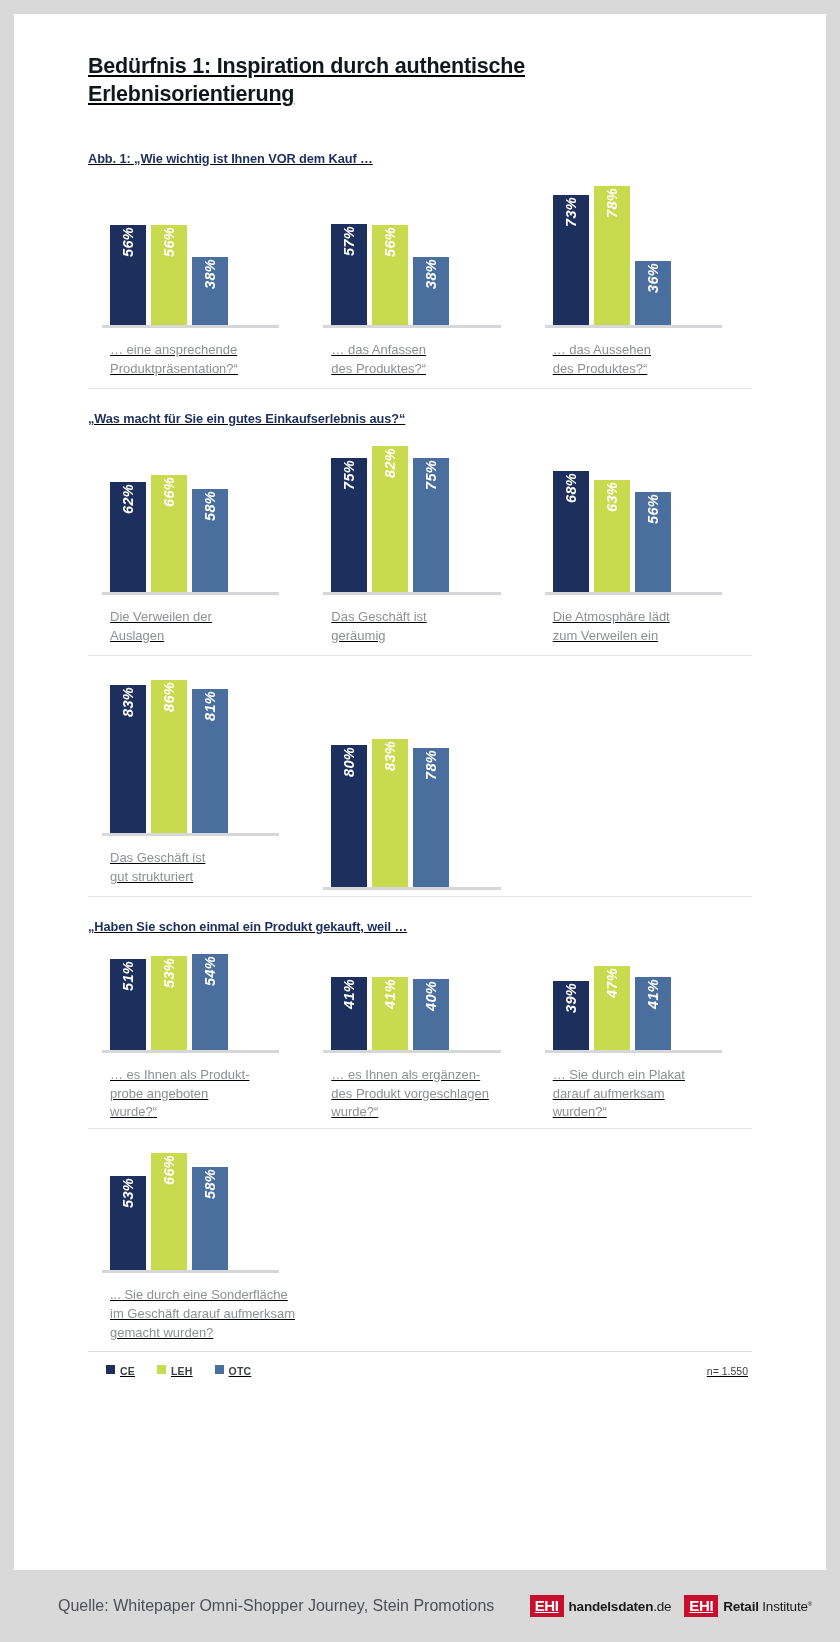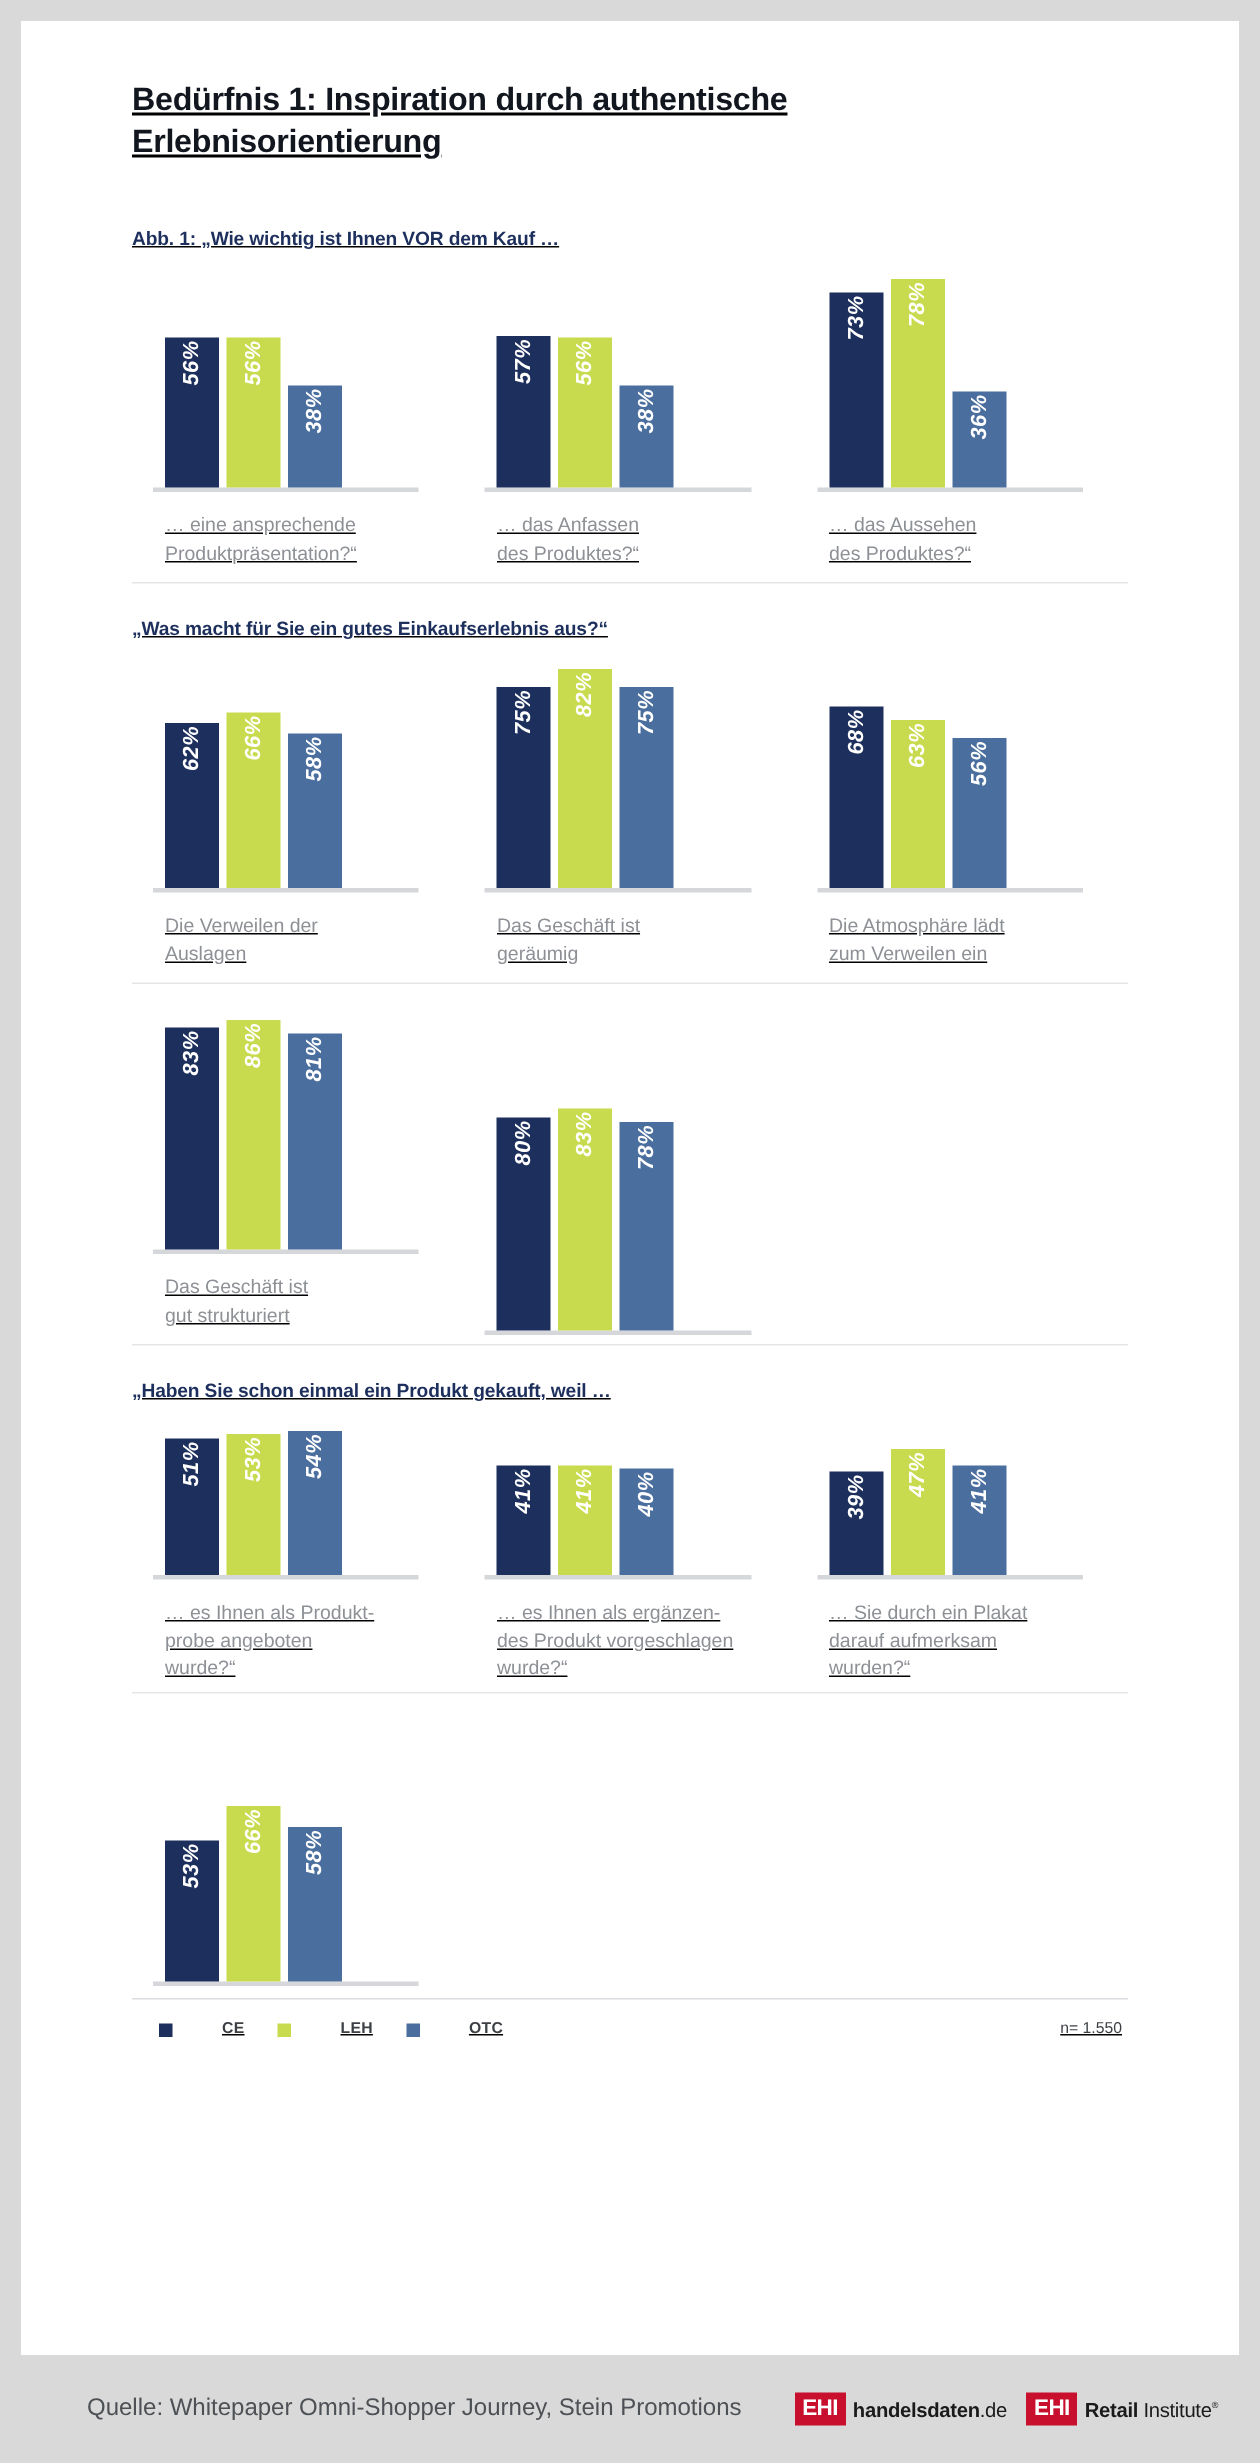--- a/index.html
+++ b/index.html
@@ -100,23 +100,22 @@
 
   
   .legend-rule { height: 1px; background: #dcdde0; margin-top: 8px; }
   .legend-bar {
     display: flex;
     align-items: center;
     padding: 13px 0 0 18px;
   }
   .legend-item {
     display: flex;
-    align-items: flex-end;
+    align-items: flex-start;
     margin-right: 22px;
-    gap: 28px;
   }
   .swatch { width: 9px; height: 9px; margin-right: 5px; }
   .legend-label {
     font-size: 10.5px;
     color: #3c3f44;
     font-weight: bold;
     letter-spacing: 0.2px;
   }
   .nval {
     margin-left: auto;
@@ -142,20 +141,21 @@
   .logos { margin-left: auto; display: flex; align-items: center; gap: 13px; }
   .logo { display: flex; align-items: center; }
   .logo-mark {
     background: #c8102e;
     color: #ffffff;
     font-weight: bold;
     font-size: 15px;
     padding: 3px 5px 4px 5px;
     letter-spacing: -0.4px;
     line-height: 1;
+    text-decoration: underline;
   }
   .logo-text {
     font-size: 13.5px;
     font-weight: bold;
     color: #1a1a1a;
     margin-left: 5px;
     letter-spacing: -0.2px;
     position: relative;
   }
   .logo-text .reg {
@@ -383,20 +383,23 @@
                     <span class="val">53%</span>
                   </div>
                   <div class="bar" style="height: 117px; background: rgb(200, 219, 78);">
                     <span class="val">66%</span>
                   </div>
                   <div class="bar" style="height: 103px; background: rgb(74, 110, 158);">
                     <span class="val">58%</span>
                   </div>
                 </div>
                 <div class="axis"></div>
+                <div class="cat-label">... Sie durch eine Sonderfläche
+im Geschäft darauf aufmerksam
+gemacht wurden?</div>
               </div>
               <div class="chart-cell">
                 <div class="plot" style="height: 131px;"></div>
                 <div class="cat-label"></div>
               </div>
               <div class="chart-cell">
                 <div class="plot" style="height: 131px;"></div>
                 <div class="cat-label"></div>
               </div>
             </div>

